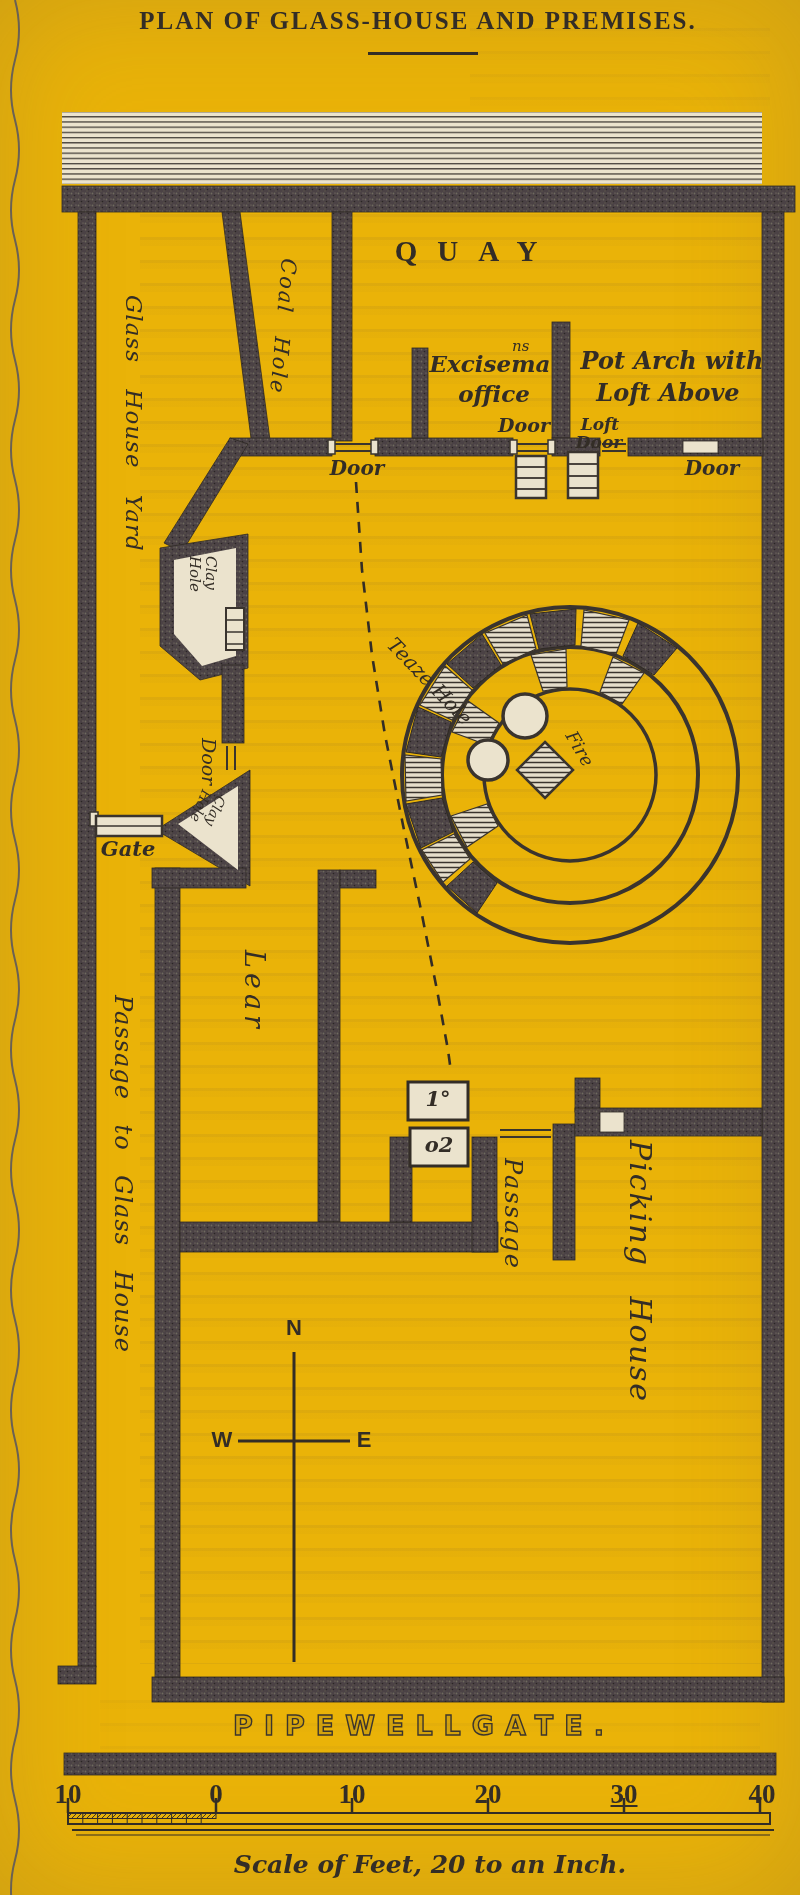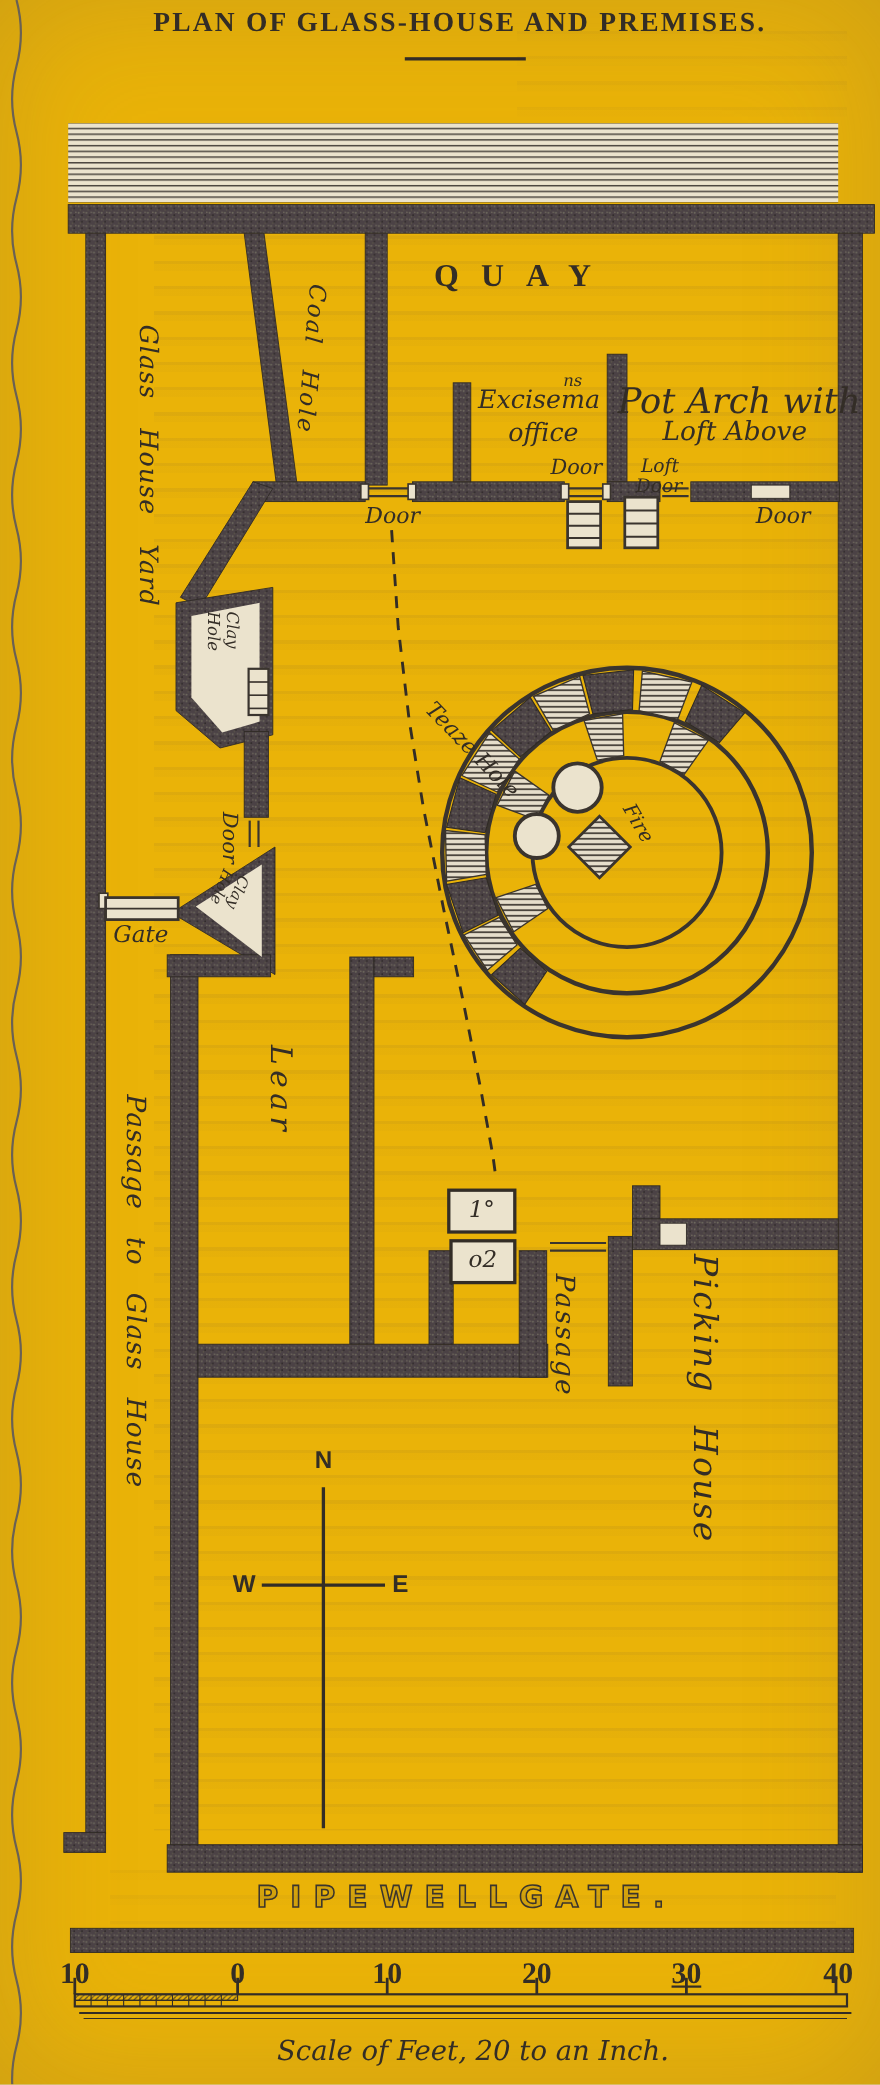--- a/index.html
+++ b/index.html
@@ -3,21 +3,21 @@
 <meta charset="utf-8">
 <style>
   html,body{margin:0;padding:0;background:#d8d0ba;}
   .page{
     position:relative;width:800px;height:1895px;overflow:hidden;
     background:#eab308;
     box-shadow:inset 0 0 120px rgba(120,100,60,.25);
     font-family:"DejaVu Serif", serif;
   }
   .lbl{position:absolute;color:#332d26;white-space:nowrap;font-style:italic;line-height:1.05;}
-  .cx{transform:translateX(-50%);}
+  .cx{transform:translateX(-50%);font-weight:bold;}
   .vlabel{writing-mode:vertical-rl;}
   .roman{font-style:normal;}
   .outline-caps{
     font-family:"DejaVu Sans", sans-serif;font-weight:bold;font-style:normal;
     color:rgba(59,53,45,0.12);
     -webkit-text-stroke:1.4px #3b352d;
   }
   .bleed{position:absolute;pointer-events:none;
     background:repeating-linear-gradient(180deg,
       rgba(112,90,55,0.10) 0 3px, rgba(112,90,55,0.03) 3px 9px, transparent 9px 23px);
@@ -217,21 +217,21 @@
 
     <div class="lbl vlabel" style="left:272px;top:258px;font-size:21px;letter-spacing:2px;word-spacing:14px;transform:rotate(5deg);">Coal Hole</div>
 
     <div class="lbl vlabel" style="left:122px;top:295px;font-size:23px;word-spacing:18px;letter-spacing:1px;">Glass House Yard</div>
 
     <div class="lbl" style="left:512px;top:339px;font-size:15px;">ns</div>
     <div class="lbl cx" style="left:490px;top:352px;font-size:23px;">Excisema</div>
     <div class="lbl cx" style="left:494px;top:382px;font-size:23px;">office</div>
     <div class="lbl cx" style="left:524px;top:416px;font-size:19px;">Door</div>
 
-    <div class="lbl cx" style="left:672px;top:348px;font-size:32px;">Pot Arch with</div>
+    <div class="lbl cx" style="left:672px;top:348px;font-size:24px;">Pot Arch with</div>
     <div class="lbl cx" style="left:668px;top:380px;font-size:24px;">Loft Above</div>
 
     <div class="lbl cx" style="left:600px;top:416px;font-size:17px;">Loft</div>
     <div class="lbl cx" style="left:599px;top:434px;font-size:17px;">Door</div>
 
     <div class="lbl cx" style="left:712px;top:458px;font-size:20px;">Door</div>
 
     <div class="lbl cx" style="left:357px;top:458px;font-size:20px;">Door</div>
 
 

